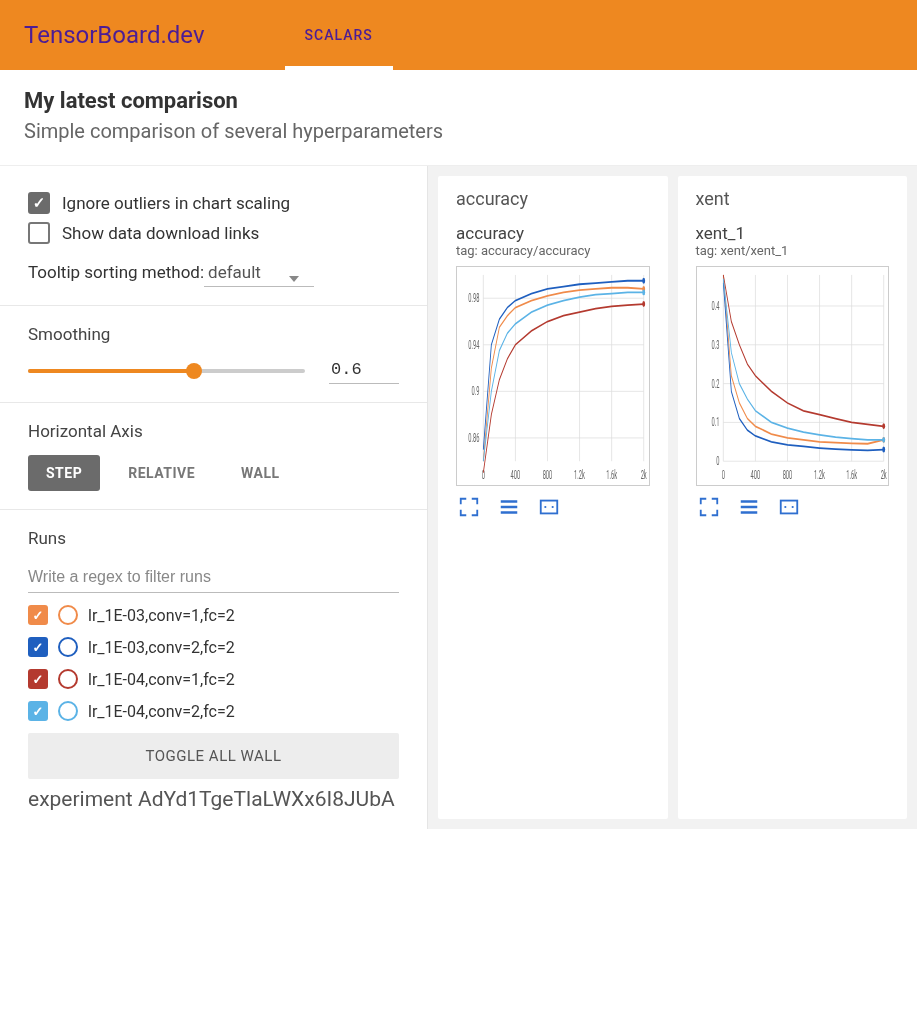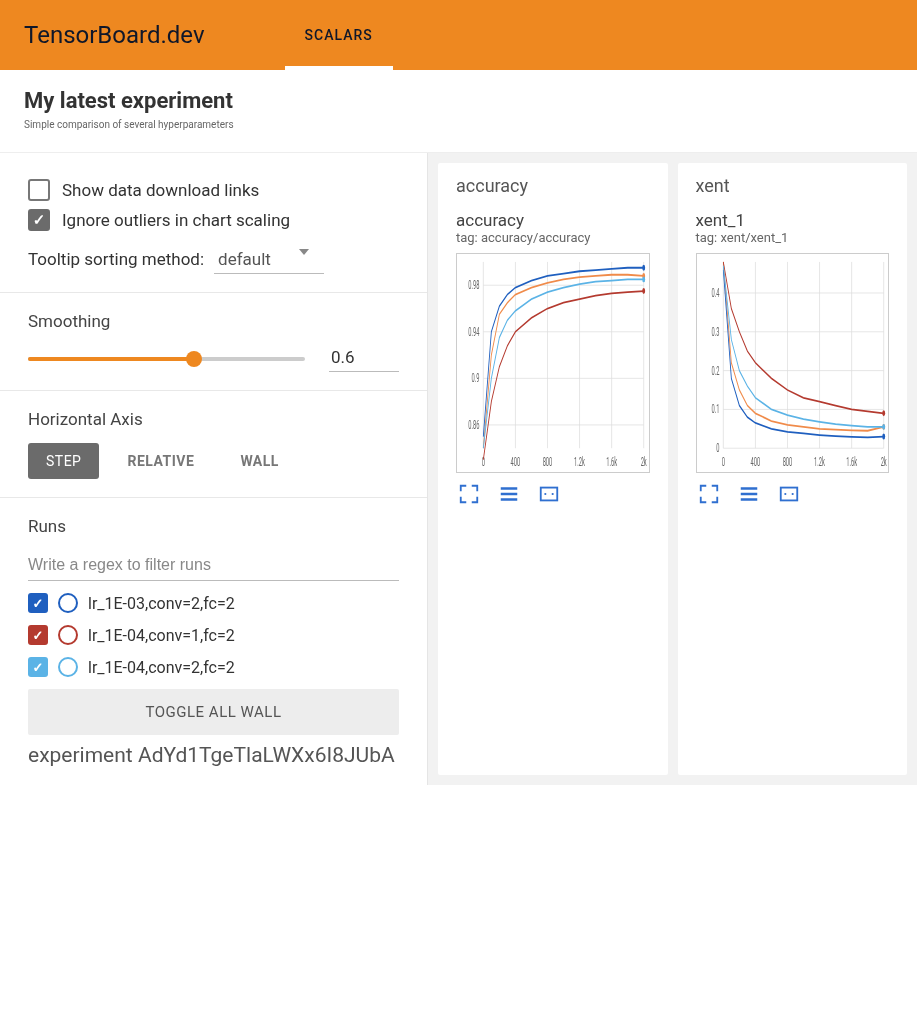--- a/index.html
+++ b/index.html
@@ -6,82 +6,82 @@
   body {
     margin: 0;
     font-family: -apple-system, BlinkMacSystemFont, "Segoe UI", Roboto, Helvetica, Arial, sans-serif;
     font-size: 15px;
     color: #333;
     background: #fff;
     width: 917px;
   }
   .header {
     background: #ee8820;
-    color: #0f172a;
+    color: #4c1d95;
     height: 70px;
     display: flex;
     align-items: center;
     padding: 0 24px;
     gap: 80px;
   }
   .brand { font-size: 24px; font-weight: 400; }
   .tabs { display: flex; height: 100%; }
   .tab {
     display: flex; align-items: center;
     padding: 0 20px;
     font-size: 14px; letter-spacing: 1px; font-weight: 500;
     border-bottom: 4px solid transparent;
     padding-top: 4px;
     cursor: pointer;
   }
   .tab.active { border-bottom-color: #fff; }
 
   .title-bar { padding: 18px 24px 22px 24px; border-bottom: 1px solid #eee; }
   .exp-title { font-size: 22px; font-weight: 700; margin: 0 0 6px 0; }
-  .exp-desc  { font-size: 10px; color: #666; margin: 0; }
+  .exp-desc  { font-size: 20px; color: #666; margin: 0; }
 
   .layout { display: flex; }
   .sidebar {
     width: 428px; flex: none;
     border-right: 1px solid #e5e5e5;
     background: #fff;
   }
   .sidebar section { padding: 18px 28px; border-bottom: 1px solid #e8e8e8; }
   .sidebar section.last { border-bottom: none; }
 
   .chk-row { display: flex; align-items: center; gap: 12px; font-size: 17px; margin: 8px 0; }
   .chk {
     width: 22px; height: 22px; border: 2px solid #777; border-radius: 3px;
     display: inline-flex; align-items: center; justify-content: center;
     cursor: pointer; flex: none;
   }
   .chk.checked { background: #6b6b6b; border-color: #6b6b6b; }
   .chk.checked::after { content: "✓"; color: #fff; font-size: 15px; font-weight: 700; }
 
-  .inline-field { display: flex; align-items: baseline; gap: 10px; margin-top: 16px; font-size: 17px; }
+  .inline-field { display: flex; align-items: baseline; gap: 0; margin-top: 16px; font-size: 17px; }
   .select-like {
-    display: inline-flex; align-items: flex-start; gap: 28px;
+    display: inline-flex; align-items: flex-end; gap: 28px;
     border-bottom: 1px solid #bbb; padding: 2px 4px 4px 4px; min-width: 110px;
     cursor: pointer; color: #555;
   }
   .chevdown { width: 0; height: 0; border-left: 5px solid transparent; border-right: 5px solid transparent; border-top: 6px solid #888; }
 
   .sec-label { font-size: 17px; color: #444; margin-bottom: 14px; }
-  .slider-row { display: flex; align-items: center; gap: 24px; }
+  .slider-row { display: flex; align-items: center; gap: 24px; font-family: Liberation Mono, monospace; }
   .slider { position: relative; flex: 1; height: 4px; background: #ccc; border-radius: 2px; cursor: pointer; }
   .slider-fill { position: absolute; left: 0; top: 0; bottom: 0; background: #ee8820; border-radius: 2px; }
   .slider-thumb { position: absolute; top: 50%; width: 16px; height: 16px; background: #ee8820; border-radius: 50%; transform: translate(-50%,-50%); }
   .smoothing-val { border-bottom: 1px solid #bbb; width: 70px; padding: 2px 2px 4px 2px; font-size: 17px; }
 
   .btn-group { display: flex; gap: 10px; }
   .pill-btn {
     padding: 10px 18px; font-size: 14px; letter-spacing: .5px;
     border-radius: 3px; cursor: pointer; color: #777; font-weight: bold;
   }
-  .pill-btn.active { background: #6b6b6b; color: #fff; font-weight: 400; }
+  .pill-btn.active { background: #6b6b6b; color: #fff; font-weight: 700; }
 
   .runs-filter {
     width: 100%; border: none; border-bottom: 1px solid #bbb;
     font-size: 16px; padding: 6px 0; outline: none; background: transparent; color: #333;
   }
   .runs-filter::placeholder { color: #888; }
   .run-row { display: flex; align-items: center; gap: 10px; margin: 12px 0; font-size: 16px; }
   .run-chk {
     width: 20px; height: 20px; border-radius: 3px;
     display: inline-flex; align-items: center; justify-content: center;
@@ -116,36 +116,36 @@
 <body>
 
 <div class="header">
   <div class="brand">TensorBoard.dev</div>
   <div class="tabs">
     <div class="tab active">SCALARS</div>
   </div>
 </div>
 
 <div class="title-bar">
-  <h1 class="exp-title">My latest experiment</h1>
+  <h1 class="exp-title">My latest comparison</h1>
   <p class="exp-desc">Simple comparison of several hyperparameters</p>
 </div>
 
 <div class="layout">
 
   <div class="sidebar">
 
     <section>
+      <div class="chk-row">
+        <span class="chk checked"></span>
+        <span>Ignore outliers in chart scaling</span>
+      </div>
       <div class="chk-row">
         <span class="chk"></span>
         <span>Show data download links</span>
-      </div>
-      <div class="chk-row">
-        <span class="chk checked"></span>
-        <span>Ignore outliers in chart scaling</span>
       </div>
       <div class="inline-field">
         <span>Tooltip sorting method:</span>
         <span class="select-like">
           <span>default</span>
           <span class="chevdown"></span>
         </span>
       </div>
     </section>
 
@@ -166,20 +166,25 @@
         <div class="pill-btn active">STEP</div>
         <div class="pill-btn">RELATIVE</div>
         <div class="pill-btn">WALL</div>
       </div>
     </section>
 
     <section class="last">
       <div class="sec-label">Runs</div>
       <input class="runs-filter" placeholder="Write a regex to filter runs" style="">
       <div id="runs-list">
+          <div class="run-row">
+            <span class="run-chk" style="background:#f08b4a"></span>
+            <span class="run-swatch" style="color:#f08b4a"></span>
+            <span>lr_1E-03,conv=1,fc=2</span>
+          </div>
           <div class="run-row">
             <span class="run-chk" style="background:#1f5fbf"></span>
             <span class="run-swatch" style="color:#1f5fbf"></span>
             <span>lr_1E-03,conv=2,fc=2</span>
           </div>
           <div class="run-row">
             <span class="run-chk" style="background:#b43a2f"></span>
             <span class="run-swatch" style="color:#b43a2f"></span>
             <span>lr_1E-04,conv=1,fc=2</span>
           </div>

